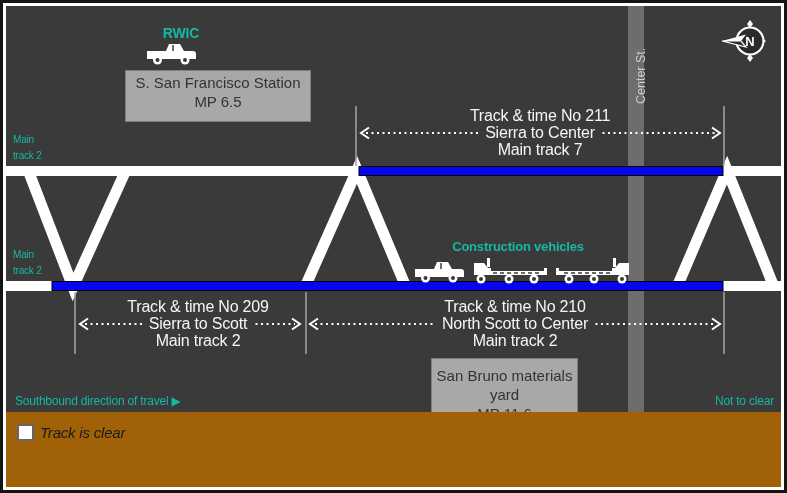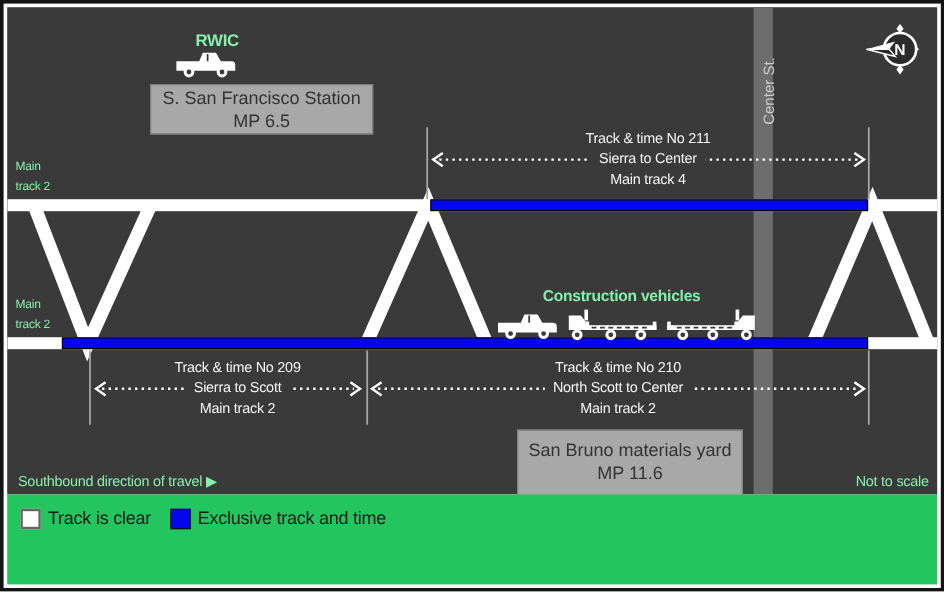--- a/index.html
+++ b/index.html
@@ -7,38 +7,38 @@
   .page{position:absolute;inset:0;border:3px solid #141414;box-sizing:border-box;background:#fff;}
   .diagram{position:absolute;top:3px;left:3px;right:3px;bottom:78px;background:var(--background,#3a3a3a);overflow:hidden;}
   .band{position:absolute;top:0;bottom:0;width:16px;left:622px;background:var(--street-band,#6d6d6d);z-index:0;}
   svg.shapes{position:absolute;inset:0;z-index:1;}
   .track{fill:#fff;}
   .xover{stroke:#fff;stroke-width:11;fill:none;stroke-linejoin:miter;}
   .blue-rect{fill:var(--exclusive-blue,#0606ee);stroke:#000;stroke-width:1;}
   .bnd{stroke:var(--boundary-line,#a5a5a5);stroke-width:1.5;}
   .arr-line{stroke:#fff;stroke-width:2;stroke-dasharray:2 3.5;fill:none;}
   .arr-head{stroke:#fff;stroke-width:2;fill:none;}
-  .lbl{position:absolute;color:#86efac;z-index:2;letter-spacing:-0.2px;}
-  .ttblock{position:absolute;text-align:center;font-size:12px;line-height:17px;color:#f5f5f5;z-index:2;letter-spacing:-0.2px;}
+  .lbl{position:absolute;color:#14b8a6;z-index:2;letter-spacing:-0.2px;}
+  .ttblock{position:absolute;text-align:center;font-size:16px;line-height:17px;color:#f5f5f5;z-index:2;letter-spacing:-0.2px;}
   .mask{background:var(--background,#3a3a3a);padding:0 7px;display:inline-block;}
   .graybox{position:absolute;background:var(--box-gray,#a8a8a8);border:1px solid #7e7e7e;color:var(--box-text,#333333);
            text-align:center;font-size:15px;line-height:19px;z-index:2;box-sizing:border-box;padding-top:2px;}
   .twoline{font-size:10px;line-height:16px;}
   .rwic{font-size:14px;font-weight:600;text-align:center;width:70px;}
   .construction{font-size:13px;text-align:center;width:200px;}
   .smalltxt{font-size:12px;}
   .centerst{position:absolute;left:628px;top:98px;transform:rotate(-90deg);transform-origin:0 0;
             white-space:nowrap;color:#cccccc;font-size:12.5px;z-index:2;}
   .icon-svg{position:absolute;z-index:2;}
   .tk{fill:#fff;}
   .hub{fill:var(--background,#3a3a3a);}
   .beddash{stroke:var(--background,#3a3a3a);stroke-width:1.5;stroke-dasharray:4 3;}
   .winline{stroke:var(--background,#3a3a3a);stroke-width:1.5;}
-  .legend{position:absolute;left:3px;right:3px;bottom:3px;height:75px;background:#22c55e;z-index:3;
-          display:flex;align-items:flex-start;gap:16px;padding:12px 0 0 11px;box-sizing:border-box;}
+  .legend{position:absolute;left:3px;right:3px;bottom:3px;height:75px;background:#a16207;z-index:3;
+          display:flex;align-items:flex-start;gap:16px;padding:12px 0 0 11px;box-sizing:border-box;font-style:italic;}
   .legend-item{display:flex;align-items:center;gap:6px;}
   .sw{width:17px;height:17px;display:inline-block;box-sizing:border-box;}
   .sw-clear{background:#ffffff;border:2px solid #666;}
   .sw-exclusive{background:var(--exclusive-blue,#0606ee);border:1px solid #111;}
   .legend-label{font-size:15px;color:#1a1a1a;letter-spacing:-0.2px;}
 </style>
 </head>
 <body>
 
 <div class="page">
@@ -84,38 +84,38 @@
     <div class="lbl rwic" style="left:140px;top:19px;">RWIC</div>
     <svg class="icon-svg" style="left:140px;top:33px;" width="52" height="26" viewBox="0 0 52 26">
       <path class="tk" d="M1 12 h19 l3 -7 h11 l4 7 h9 a3 3 0 0 1 3 3 v5 h-49 z"></path>
       <line class="winline" x1="27" y1="6" x2="27" y2="12"></line>
       <circle class="tk" cx="11.5" cy="21" r="4.5"></circle>
         <circle class="hub" cx="11.5" cy="21" r="2"></circle>
       <circle class="tk" cx="39" cy="21" r="4.5"></circle>
         <circle class="hub" cx="39" cy="21" r="2"></circle>
     </svg>
 
-    <div class="graybox" style="left:119px;top:64px;width:186px;height:42px;">
+    <div class="graybox" style="left:119px;top:64px;width:186px;height:52px;">
       <div>S. San Francisco Station</div>
       <div>MP 6.5</div>
     </div>
 
     <div class="lbl twoline" style="left:7px;top:126px;">
       <div>Main</div>
       <div>track 2</div>
     </div>
     <div class="lbl twoline" style="left:7px;top:241px;">
       <div>Main</div>
       <div>track 2</div>
     </div>
 
     <div class="ttblock" style="left:404px;top:101px;width:260px;">
       <div>Track &amp; time No 211</div>
       <div><span class="mask">Sierra to Center</span></div>
-      <div>Main track 4</div>
+      <div>Main track 7</div>
     </div>
 
     <div class="ttblock" style="left:72px;top:292px;width:240px;">
       <div>Track &amp; time No 209</div>
       <div><span class="mask">Sierra to Scott</span></div>
       <div>Main track 2</div>
     </div>
 
     <div class="ttblock" style="left:369px;top:292px;width:280px;">
       <div>Track &amp; time No 210</div>
@@ -154,44 +154,40 @@
         <line class="beddash" x1="22" y1="18" x2="71" y2="18"></line>
         <circle class="tk" cx="10" cy="24" r="4.5"></circle>
           <circle class="hub" cx="10" cy="24" r="2"></circle>
         <circle class="tk" cx="38" cy="24" r="4.5"></circle>
           <circle class="hub" cx="38" cy="24" r="2"></circle>
         <circle class="tk" cx="63" cy="24" r="4.5"></circle>
           <circle class="hub" cx="63" cy="24" r="2"></circle>
       </g>
     </svg>
 
-    <div class="graybox" style="left:425px;top:352px;width:188px;height:56px;padding-top:7px;">
+    <div class="graybox" style="left:425px;top:352px;width:147px;height:56px;padding-top:7px;">
       <div>San Bruno materials yard</div>
       <div>MP 11.6</div>
     </div>
 
     <div class="centerst">Center St.</div>
 
     <svg class="icon-svg" style="left:708px;top:2px;" width="70" height="66" viewBox="0 0 70 66">
       <path class="tk" d="M36 12 l3 4 -3 4 -3 -4 z"></path>
       <path class="tk" d="M36 46 l3 4 -3 4 -3 -4 z"></path>
       <path class="tk" d="M48 30 l4 3 -4 3 -4 -3 z"></path>
       <circle cx="36" cy="33" r="13.5" fill="#2b2b2b" stroke="#fff" stroke-width="2.2"></circle>
       <polygon points="8,33 32,26.5 27,33" fill="#fff"></polygon>
       <polygon points="8,33 27,33 32,39" fill="#2b2b2b" stroke="#fff" stroke-width="1.2"></polygon>
       <text x="36" y="38" font-size="13" font-weight="bold" fill="#fff" text-anchor="middle" font-family="Liberation Sans, sans-serif">N</text>
     </svg>
 
     <div class="lbl smalltxt" style="left:9px;top:388px;">Southbound direction of travel ▶</div>
-    <div class="lbl smalltxt" style="right:7px;top:388px;">Not to scale</div>
+    <div class="lbl smalltxt" style="right:7px;top:388px;">Not to clear</div>
   </div>
 
   <div class="legend">
     <div class="legend-item">
       <span class="sw sw-clear"></span>
       <span class="legend-label">Track is clear</span>
     </div>
-    <div class="legend-item">
-      <span class="sw sw-exclusive"></span>
-      <span class="legend-label">Exclusive track and time</span>
-    </div>
   </div>
 </div>
 
 </body></html>

